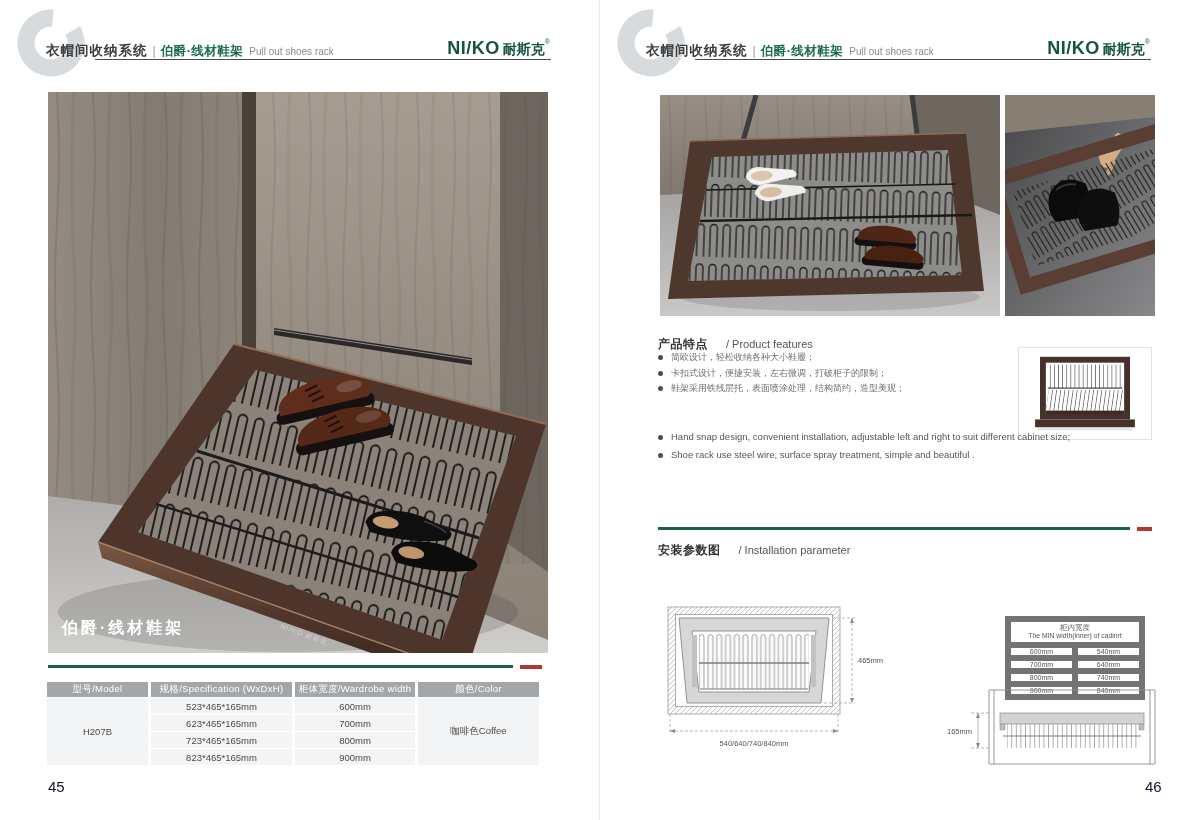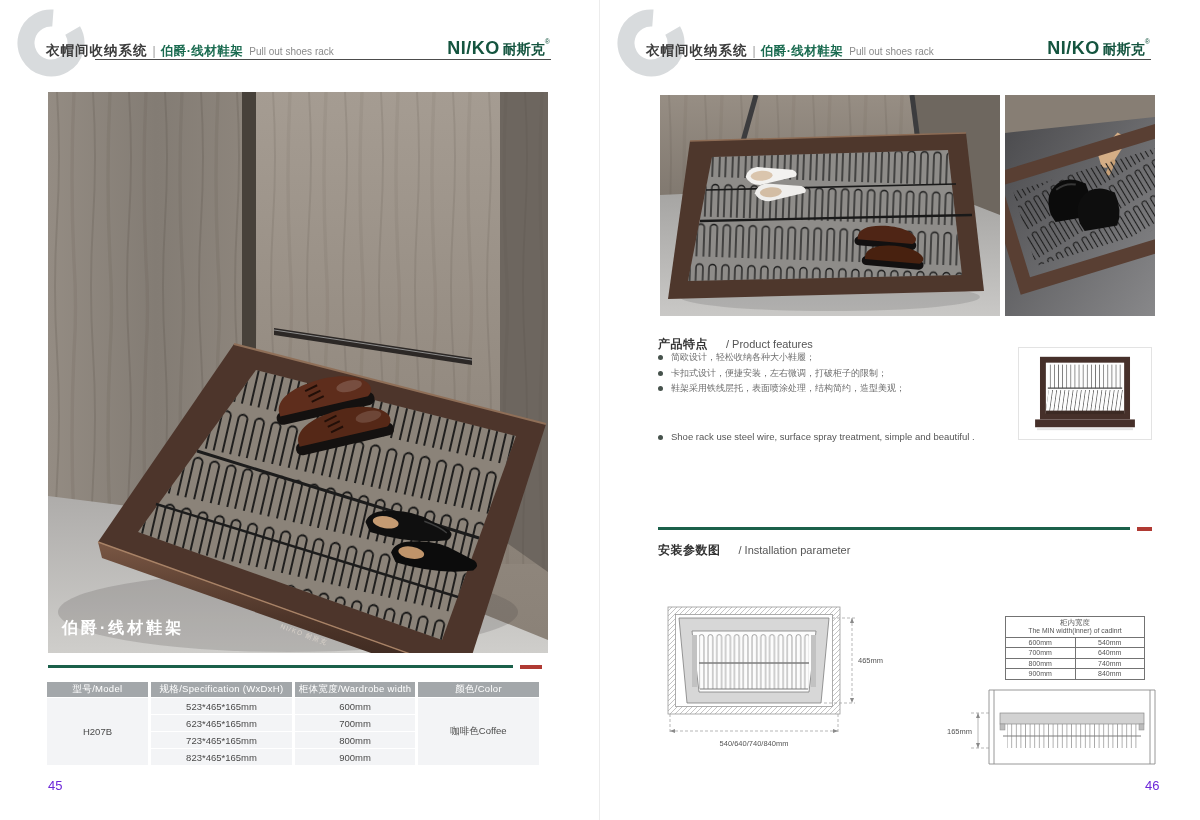--- a/index.html
+++ b/index.html
@@ -41,21 +41,21 @@
   .rule1 .gr { width:465px; } .rule1 .rd { left:472px; width:22px; }
   .rule2 { left:58px; top:526px; width:494px; }
   .rule2 .gr { width:472px; } .rule2 .rd { left:479px; width:15px; }
 
   
   .spec-table { position:absolute; left:44px; top:681px; width:498px;
     border-collapse:separate; border-spacing:3px 1.5px; table-layout:fixed; }
   .spec-table th { background:#a3a7aa; color:#fff; font-size:9.5px; font-weight:normal;
     height:15px; text-align:center; letter-spacing:0.3px; }
   .spec-table td { background:#f3f4f6; color:#4a4a4a; font-size:9.5px; height:16px; text-align:center; }
-  .pagenum { position:absolute; top:778px; font-size:13px; color:#6d28d9; }
+  .pagenum { position:absolute; top:778px; font-size:15px; color:#0f172a; }
   .pn-l { left:48px; } .pn-r { left:545px; }
 
   
   .sec-head { position:absolute; white-space:nowrap; }
   .sh-cn { font-size:12px; font-weight:bold; color:#333; letter-spacing:0.5px; }
   .sh-en { font-size:11px; color:#555; margin-left:18px; }
   .feat-head { left:58px; top:334px; }
   .inst-head { left:58px; top:540px; }
   .blist { position:absolute; left:58px; list-style:none; }
   .blist li { position:relative; padding-left:13px; white-space:nowrap; }
@@ -68,21 +68,21 @@
   .render-box svg { width:100%; height:100%; display:block; }
 
   .diagram { position:absolute; }
   .topview { left:62px; top:602px; width:230px; height:152px; }
   .frontview { left:345px; top:684px; width:215px; height:86px; }
   .diagram svg { width:100%; height:100%; display:block; }
   .dimtext { font-size:7.5px; fill:#555; font-family:"Liberation Sans","DejaVu Sans",sans-serif; }
 
   .mw-table { position:absolute; left:405px; top:616px; width:140px;
     border-collapse:collapse; color:#555; }
-  .mw-table th, .mw-table td { border:1px solid #737373; padding:0; text-align:center; font-weight:normal; }
+  .mw-table th, .mw-table td { border:6px solid #737373; padding:0; text-align:center; font-weight:normal; }
   .mw-table td { height:10.5px; font-size:7px; width:50%; }
   .mw-cn { font-size:7.5px; line-height:9px; padding-top:1px; }
   .mw-en { font-size:6.8px; line-height:8.5px; padding-bottom:1px; }
 </style>
 </head>
 <body>
 
 <div class="sheet">
 
   <div class="page page-left">
@@ -347,20 +347,21 @@
         <g transform="skewX(-8)">
             <rect x="36" y="43" width="76" height="22" fill="url(#wvr)"></rect>
           </g>
         <rect x="27" y="64" width="80" height="3.5" fill="#3c2a24"></rect>
         <rect x="16" y="73" width="102" height="8" fill="#46302a"></rect>
         <rect x="18" y="82" width="98" height="2" fill="#e3e3e3"></rect>
       </svg>
     </div>
 
     <ul class="blist en-list">
+      <li><span class="dot"></span><span>Hand snap design, convenient installation, adjustable left and right to suit different cabinet size;</span></li>
       <li><span class="dot"></span><span>Shoe rack use steel wire, surface spray treatment, simple  and beautiful .</span></li>
     </ul>
 
     <div class="rule rule2">
       <span class="gr"></span>
       <span class="rd"></span>
     </div>
 
     <div class="sec-head inst-head">
       <span class="sh-cn">安装参数图</span><span class="sh-en">/ Installation parameter</span>

